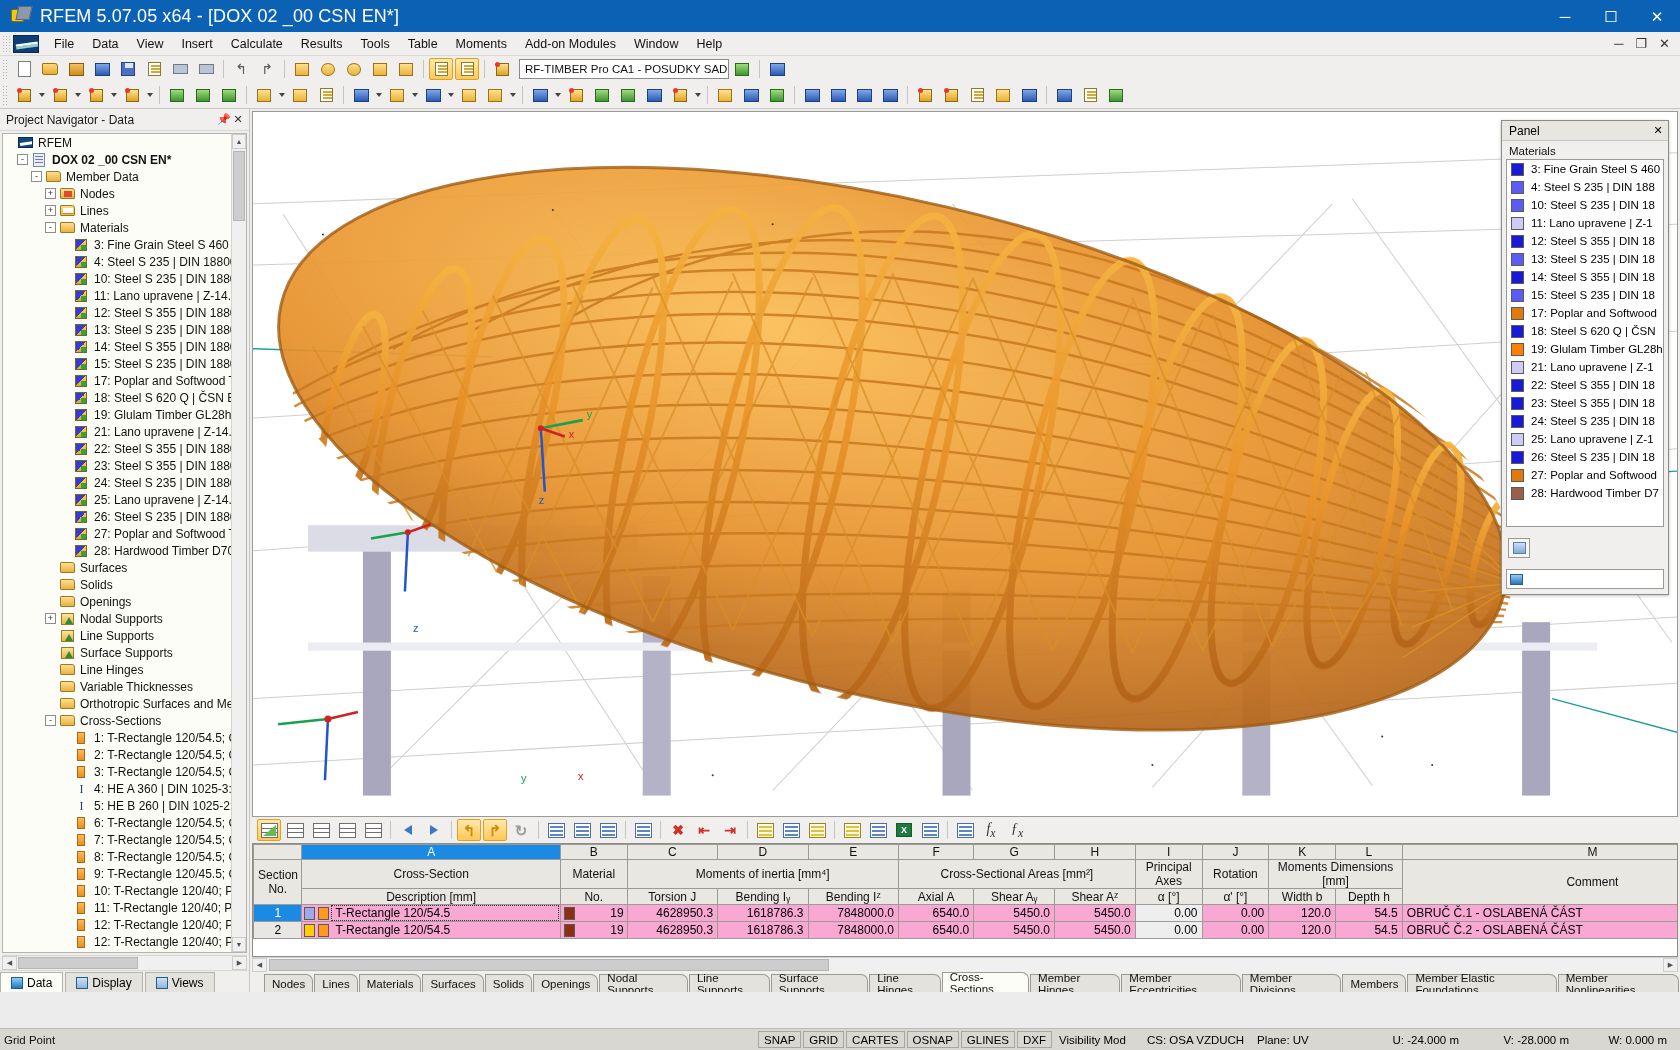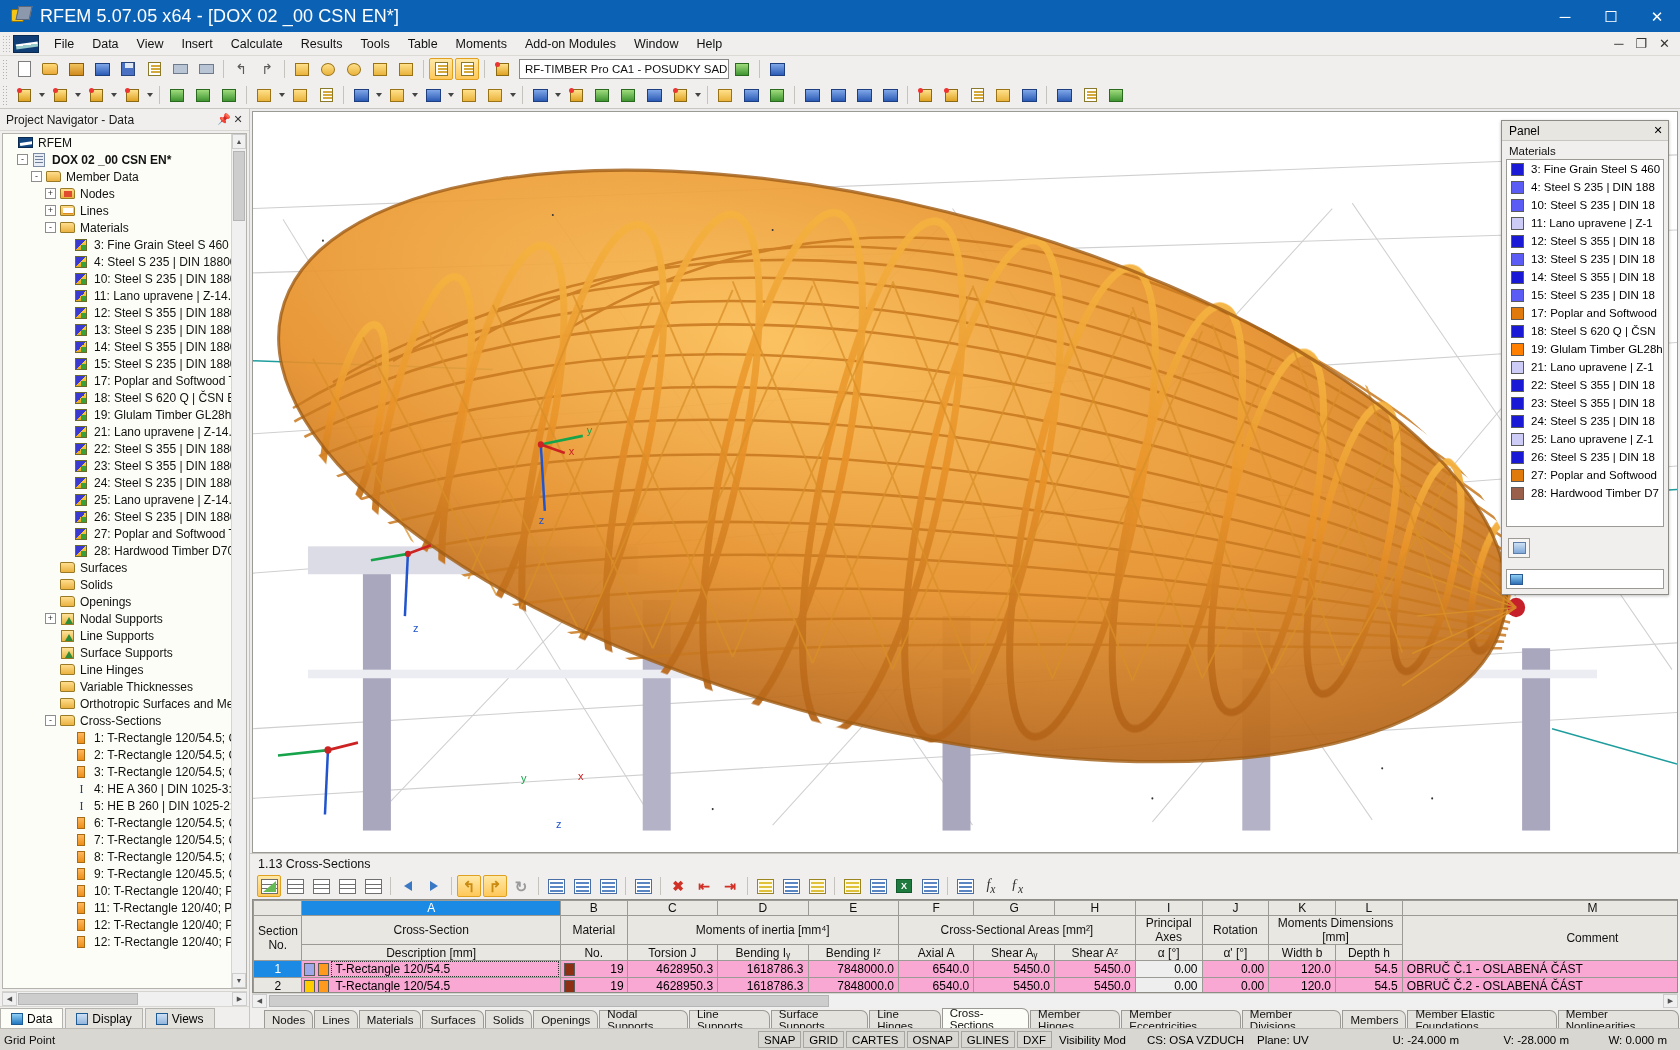--- a/index.html
+++ b/index.html
@@ -234,21 +234,21 @@
   .tbl-hscroll .lf,.tbl-hscroll .rt{position:absolute;top:0;bottom:0;width:15px;background:#f0f0f0;border:1px solid #cdcdcd;display:flex;align-items:center;justify-content:center;font-size:7px;color:#505050;}
   .tbl-hscroll .lf{left:0;} .tbl-hscroll .rt{right:0;}
 
   .tbl-tabs{height:20px;display:flex;align-items:flex-end;padding-left:14px;background:#f0efee;overflow:hidden;}
   .gtab{height:18px;display:flex;align-items:center;padding:0 7px;font-size:11.5px;
      border:1px solid #9c9a95;border-bottom:none;background:#e4e2dd;color:#111;margin-right:1px;
      border-radius:0 7px 0 0; position:relative;}
   .gtab.sel{background:#fdfdf7;height:20px;font-weight:normal;}
 
   
-  .statusbar{height:22px;flex:none;display:flex;align-items:center;background:#d9d7d2;border-top:1px solid #bdbbb6;font-size:11.5px;}
+  .statusbar{height:22px;flex:none;display:flex;align-items:center;background:#d9d7d2;border-top:1px solid #bdbbb6;font-size:11.5px;margin-top:36px;}
   .sb-left{display:flex;align-items:center;padding-left:4px;min-width:320px;}
   .sb-gp{color:#111;}
   .sb-cell{border:1px solid #a8a6a1;background:#d9d7d2;height:17px;display:flex;align-items:center;padding:0 5px;margin-right:2px;}
   .sb-cell.flat{border:none;background:transparent;}
   .sb-spacer{flex:1;}
 </style>
 </head>
 <body>
 
 <div id="app">
@@ -1339,21 +1339,20 @@
               </div>
           </div>
           <div class="vpanel-bar">
               <span class="g"></span>
             </div>
         </div>
       </div>
 
       <div class="tablearea">
 
-        <div class="tbl-caption">1.13 Cross-Sections</div>
 
         <div class="tbl-toolbar">
           <div class="tbtn active">
               <span class="tico tico-grid green"></span>
             </div>
           <div class="tbtn">
               <span class="tico tico-grid"></span>
             </div>
           <div class="tbtn">
               <span class="tico tico-grid"></span>

